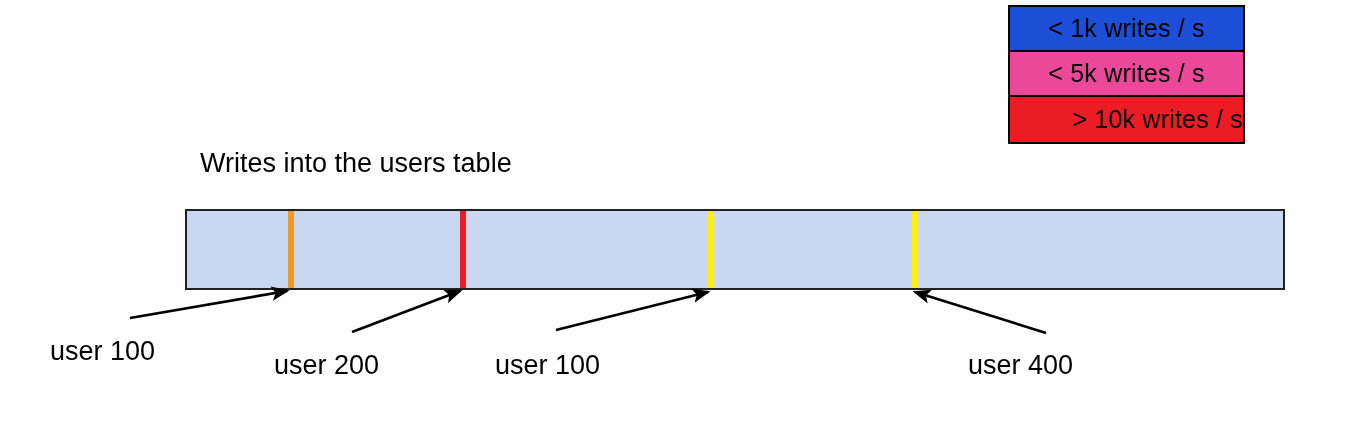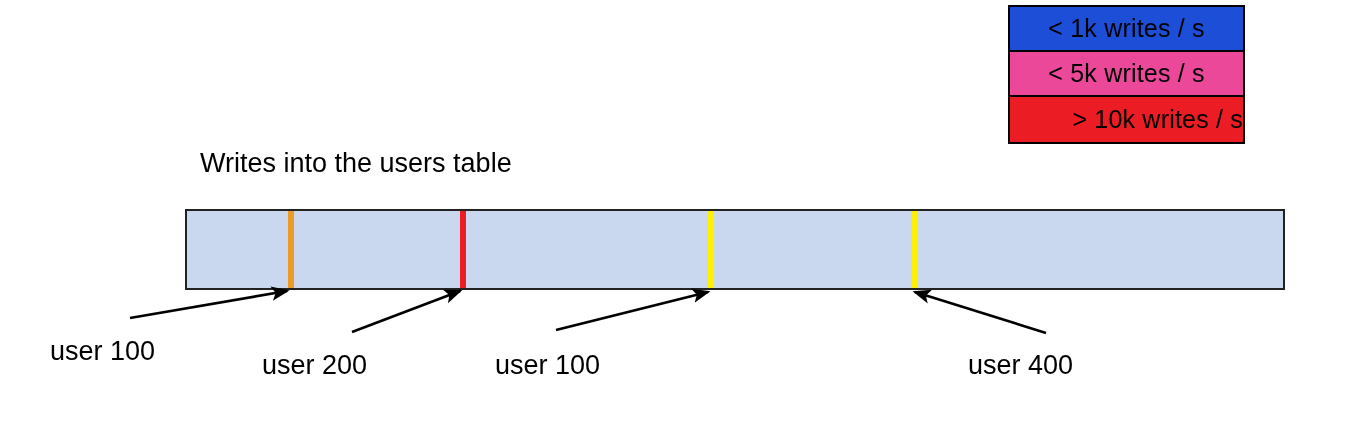--- a/index.html
+++ b/index.html
@@ -132,17 +132,17 @@
     </defs>
     <g id="arrow-group">
         <line x1="130" y1="318" x2="287" y2="291" stroke="#000000" stroke-width="2.6" marker-end="url(#arrowhead)"></line>
         <line x1="352" y1="332" x2="460" y2="291" stroke="#000000" stroke-width="2.6" marker-end="url(#arrowhead)"></line>
         <line x1="556" y1="330" x2="708" y2="292" stroke="#000000" stroke-width="2.6" marker-end="url(#arrowhead)"></line>
         <line x1="1046" y1="333" x2="915" y2="292" stroke="#000000" stroke-width="2.6" marker-end="url(#arrowhead)"></line>
       </g>
   </svg>
 
   <div class="user-label" style="left: 50px; top: 338px;">user 100</div>
-  <div class="user-label" style="left: 262px; top: 352px;">user 200</div>
+  <div class="user-label" style="left: 274px; top: 352px;">user 200</div>
   <div class="user-label" style="left: 495px; top: 352px;">user 100</div>
   <div class="user-label" style="left: 968px; top: 352px;">user 400</div>
 
 </div>
 
 </body></html>

